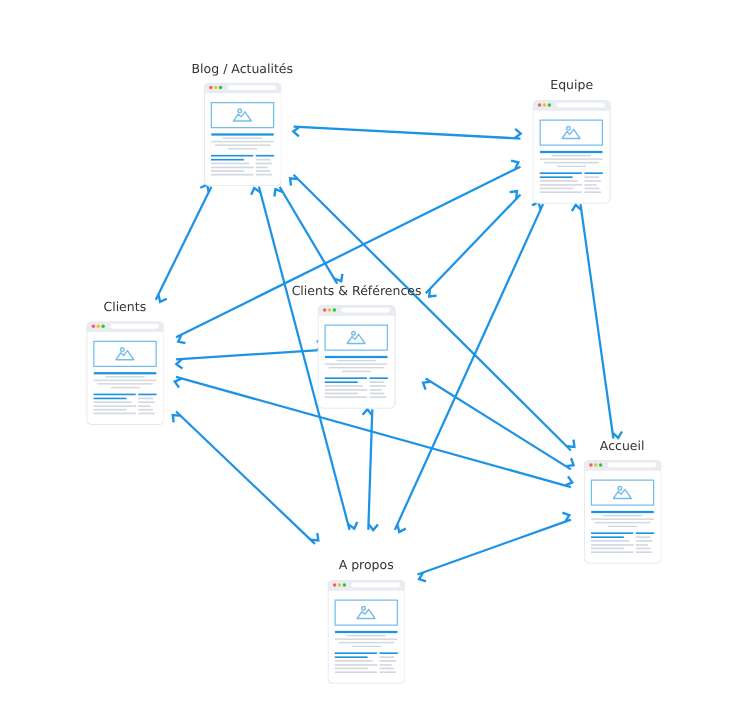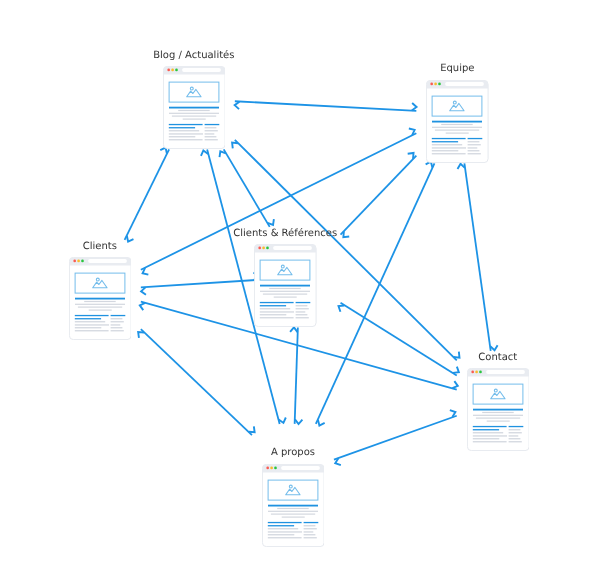--- a/index.html
+++ b/index.html
@@ -227,21 +227,21 @@
     <rect class="g" x="11.6" y="146.2" width="67.6" height="2.6"></rect>
     <rect class="b" x="83.2" y="115.8" width="29.4" height="2.6"></rect>
     <rect class="g" x="83.2" y="122.2" width="23.6" height="2.6"></rect>
     <rect class="g" x="83.2" y="128.2" width="26.4" height="2.6"></rect>
     <rect class="g" x="83.2" y="134.6" width="19.4" height="2.6"></rect>
     <rect class="g" x="83.2" y="140.2" width="23.6" height="2.6"></rect>
     <rect class="g" x="83.2" y="146.2" width="26.4" height="2.6"></rect>
   </svg>
 </div>
 <div class="node" style="left:466.5px;top:368.2px">
-  <div class="node-label">Contact</div>
+  <div class="node-label">Accueil</div>
   <svg class="card-svg" width="62.5" height="83" viewBox="0 0 125 166" aria-hidden="true">
     <rect class="frame" x="0.8" y="0.8" width="123.4" height="164.4" rx="8"></rect>
     <path class="chrome" d="M0.8 8.8 a8 8 0 0 1 8 -8 h107.4 a8 8 0 0 1 8 8 v8.2 h-123.4 z"></path>
     <circle class="dot-r" cx="11.4" cy="7.9" r="2.7"></circle>
     <circle class="dot-y" cx="19.2" cy="7.9" r="2.7"></circle>
     <circle class="dot-g" cx="27.0" cy="7.9" r="2.7"></circle>
     <rect class="urlbar" x="38.2" y="4.2" width="77.6" height="7.6" rx="3.8"></rect>
     <rect class="hero" x="12.2" y="32.2" width="99.6" height="40"></rect>
     <g class="pic">
       <path d="M47.4 61.6 L55.3 50.3 L59.8 55.0 L65.9 46.9 L76.1 61.6 Z"></path>

